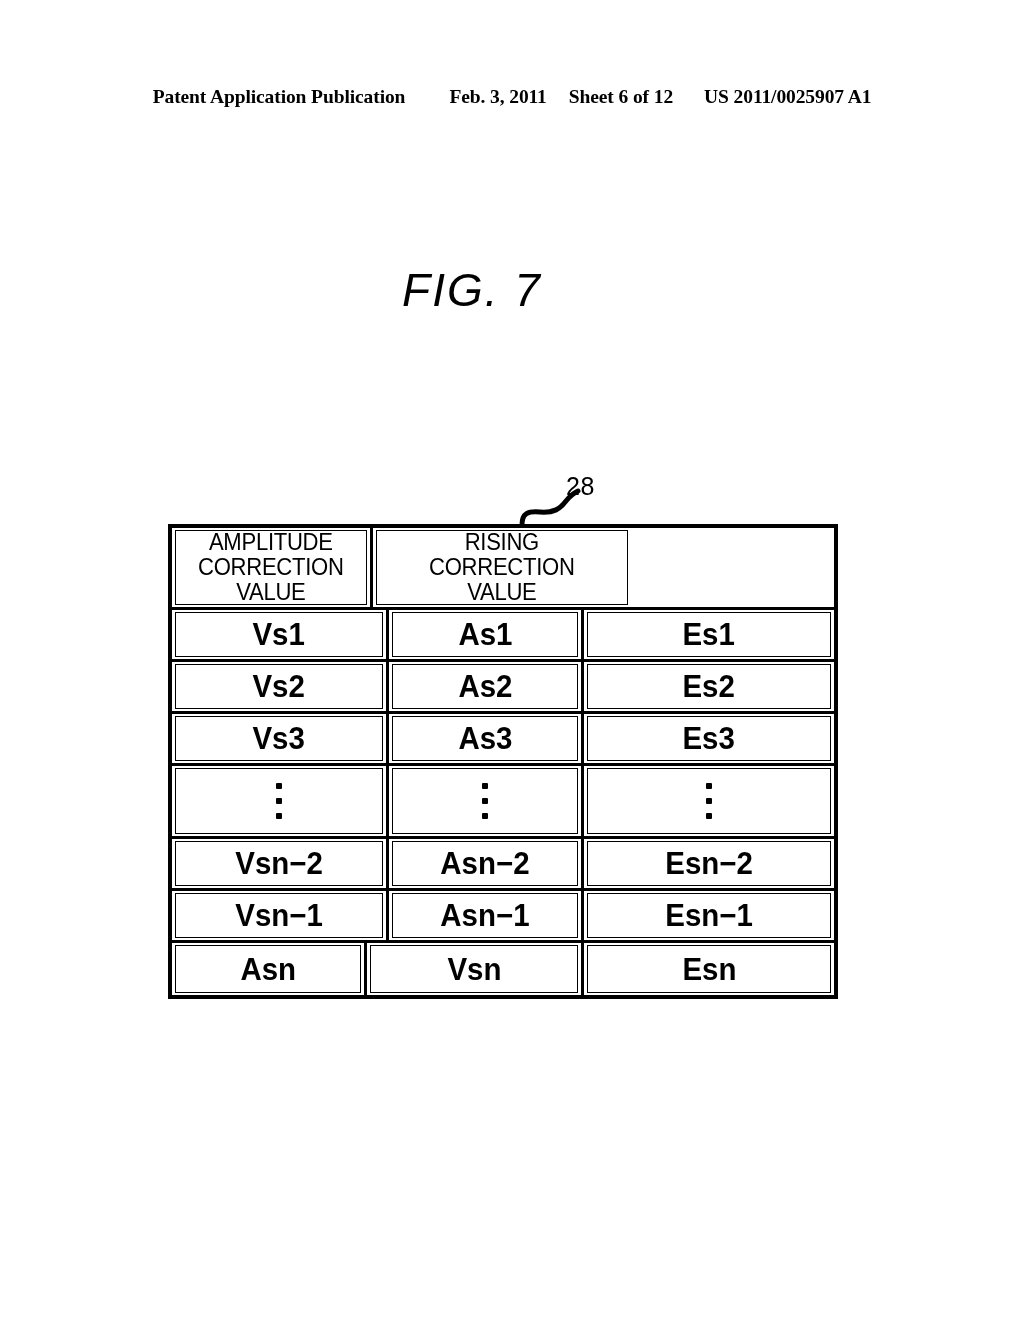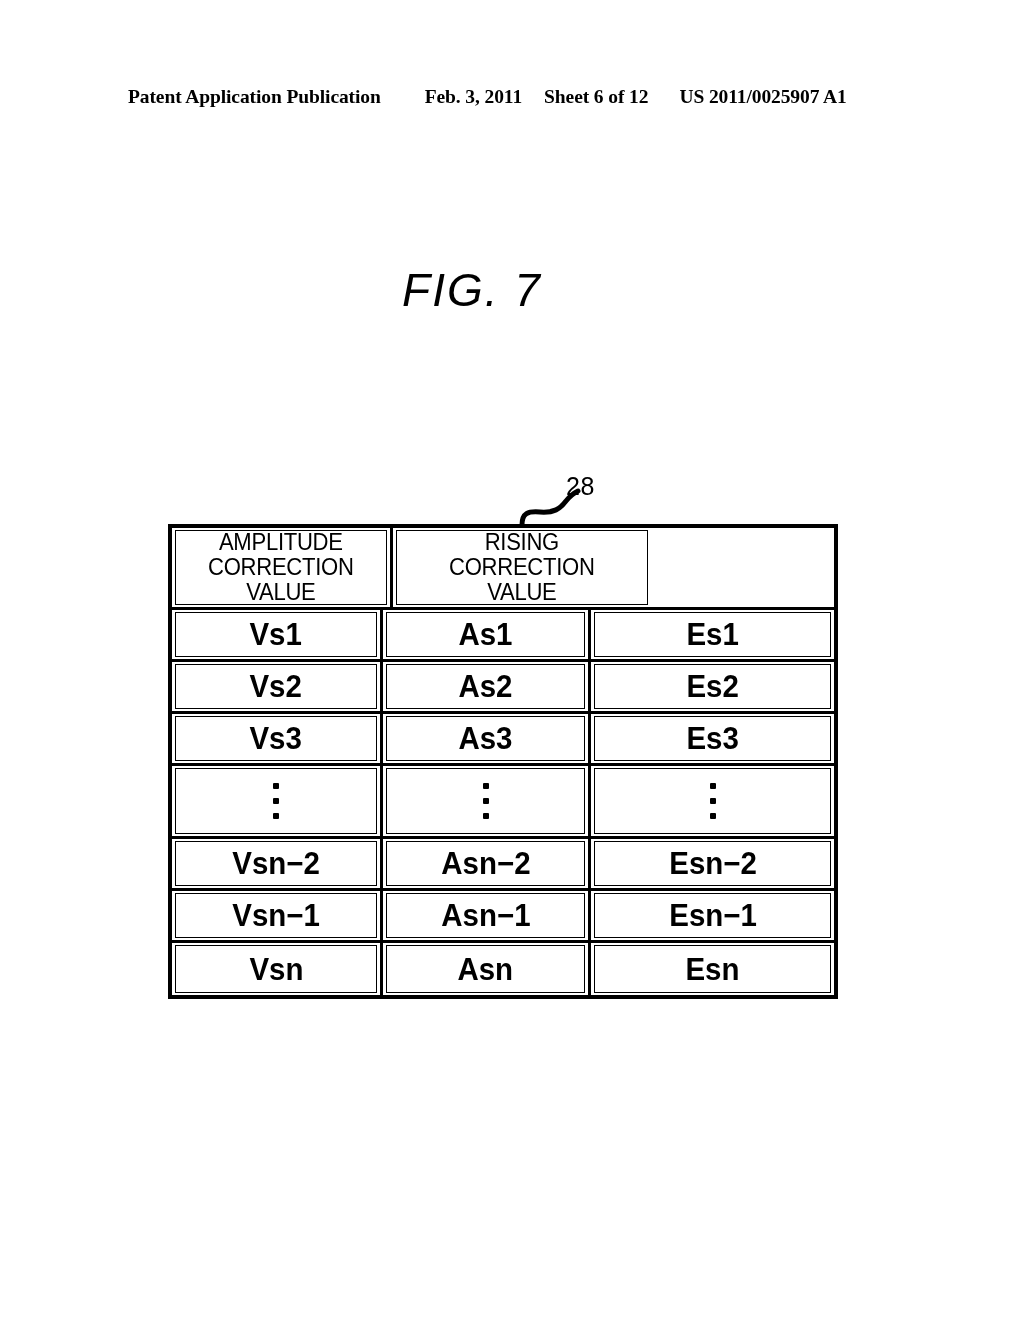--- a/index.html
+++ b/index.html
@@ -23,20 +23,21 @@
     left: 128px;
     width: 768px;
     height: 26px;
     display: flex;
     align-items: baseline;
     font-family: "Liberation Serif", serif;
     font-weight: bold;
     font-size: 19.5px;
     letter-spacing: -0.1px;
     white-space: nowrap;
+    justify-content: center;
   }
   .hdr-pub   { margin-right: 44px; }
   .hdr-date  { margin-right: 22px; }
   .hdr-sheet { margin-right: 31px; }
   .hdr-num   { }
 
   
   .fig-title {
     position: absolute;
     top: 263px;
@@ -99,21 +100,21 @@
   
   .tcell::after {
     content: "";
     position: absolute;
     left: 3px; right: 3px; top: 2px; bottom: 2px;
     border: 1px solid #000;
     pointer-events: none;
   }
 
   .col-1 { width: 224px; }
-  .col-2 { width: 221px; }
+  .col-2 { width: 201px; }
   .col-3 { width: 258px; }
 
   .header-row { height: 82px; }
   .header-row .tcell { border-bottom: none; }
   .hcell-text {
     text-align: center;
     font-size: 23px;
     line-height: 25px;
     letter-spacing: -0.3px;
     font-family: "Liberation Sans", sans-serif;
@@ -262,24 +263,24 @@
       </div>
     <div class="tcell col-2">
         <span class="dcell-text">Asn−1</span>
       </div>
     <div class="tcell col-3">
         <span class="dcell-text">Esn−1</span>
       </div>
   </div>
 
   <div class="trow data-row">
+    <div class="tcell col-2">
+        <span class="dcell-text">Asn</span>
+      </div>
     <div class="tcell col-1">
         <span class="dcell-text">Vsn</span>
       </div>
-    <div class="tcell col-2">
-        <span class="dcell-text">Asn</span>
-      </div>
     <div class="tcell col-3">
         <span class="dcell-text">Esn</span>
       </div>
   </div>
 
 </div>
 
 </body></html>

